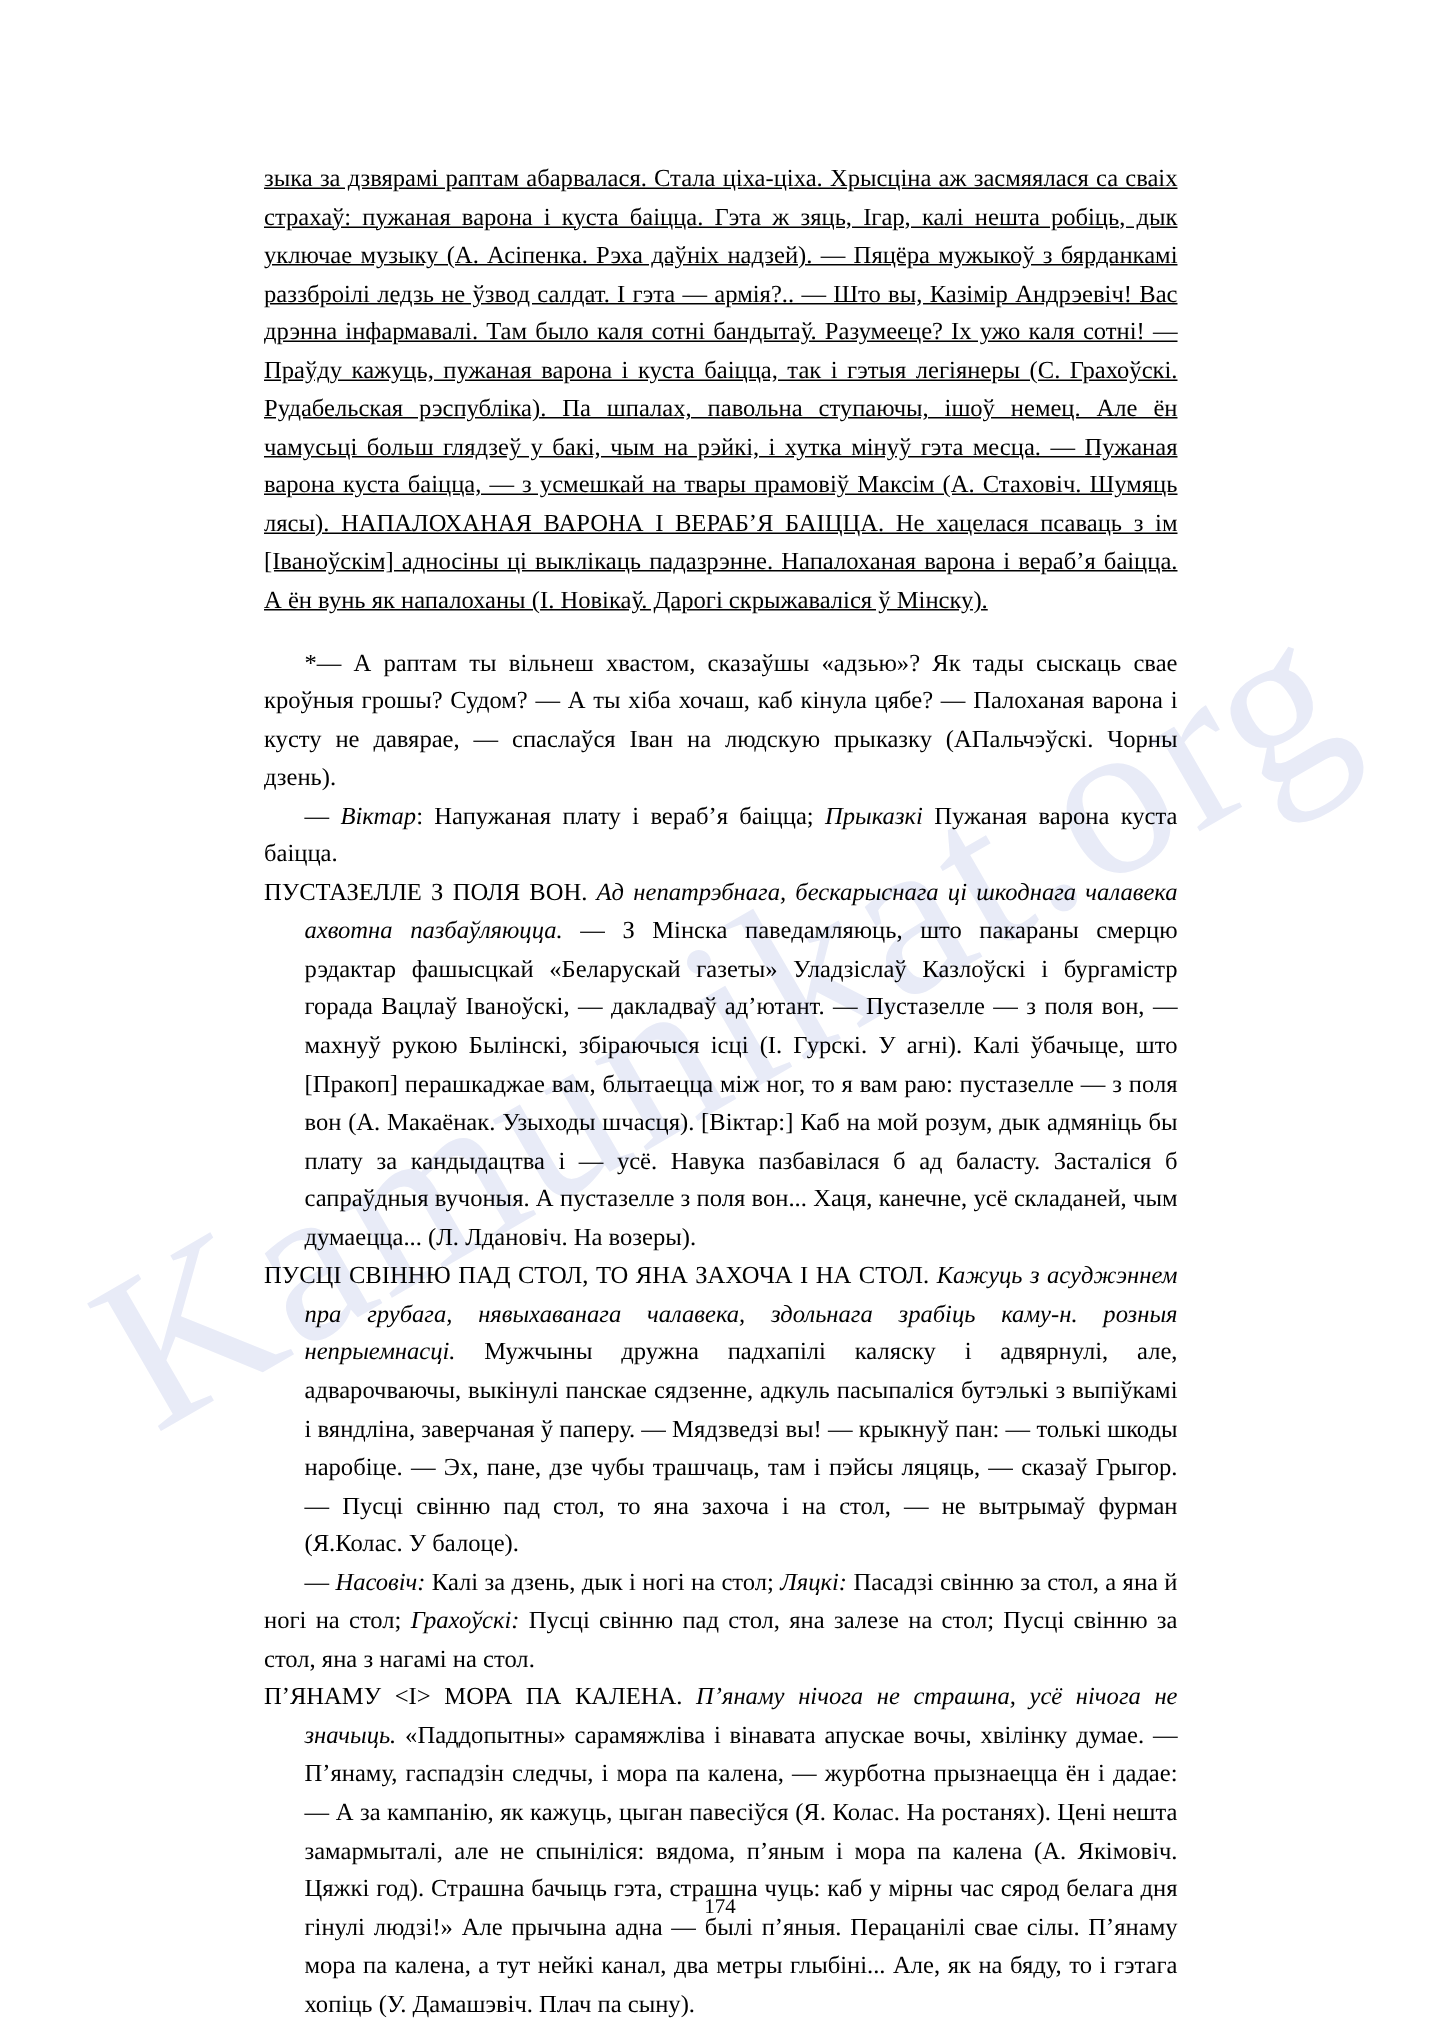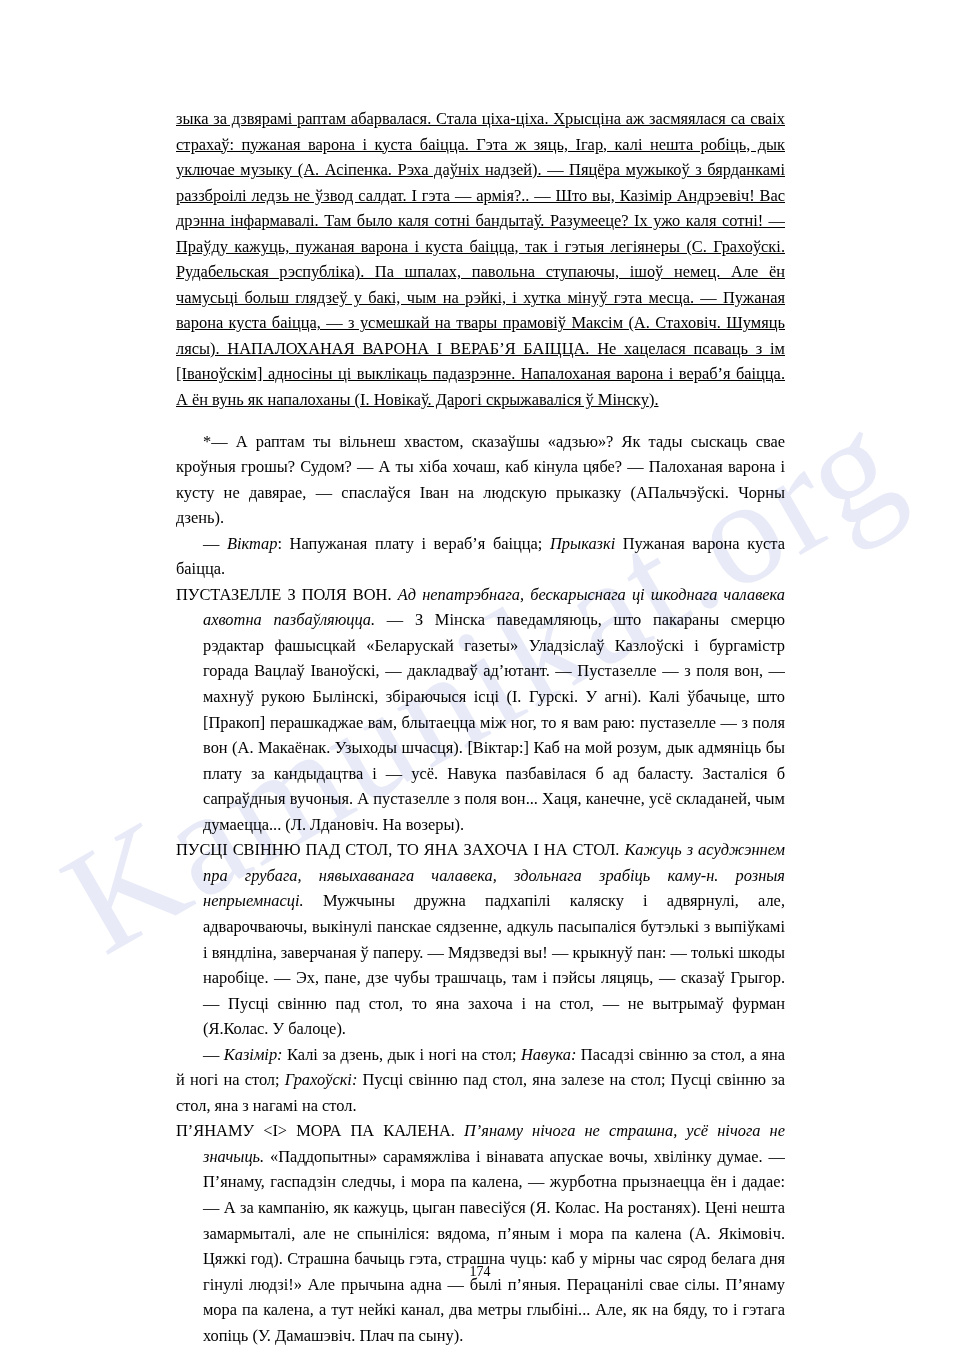--- a/index.html
+++ b/index.html
@@ -88,21 +88,21 @@
 
     <p class="star"><span>*— А раптам ты вільнеш хвастом, сказаўшы «адзью»? Як тады сыскаць свае кроўныя грошы? Судом? — А ты хіба хочаш, каб кінула цябе? — Палоханая варона і кусту не давярае, — спаслаўся Іван на людскую прыказку (АПальчэўскі. Чорны дзень).</span></p>
 
     <p class="note"><span>— </span><em>Віктар</em><span>: Напужаная плату і вераб’я баіцца; </span><em>Прыказкі</em><span> Пужаная варона куста баіцца.</span></p>
 
     <p class="entry"><span>ПУСТАЗЕЛЛЕ З ПОЛЯ ВОН. </span><em>Ад непатрэбнага, бескарыснага ці шкоднага чалавека ахвотна пазбаўляюцца.</em><span> — З Мінска паведамляюць, што пакараны смерцю рэдактар фашысцкай «Беларускай газеты» Уладзіслаў Казлоўскі і бургамістр горада Вацлаў Іваноўскі, — дакладваў ад’ютант. — Пустазелле — з поля вон, — махнуў рукою Былінскі, збіраючыся ісці (І. Гурскі. У агні). Калі ўбачыце, што [Пракоп] перашкаджае вам, блытаецца між ног, то я вам раю: пустазелле — з поля вон (А. Макаёнак. Узыходы шчасця). [Віктар:] Каб на мой розум, дык адмяніць бы плату за кандыдацтва і — усё. Навука пазбавілася б ад баласту. Засталіся б сапраўдныя вучоныя. А пустазелле з поля вон... Хаця, канечне, усё складаней, чым думаецца... (Л. Лдановіч. На возеры).</span></p>
 
 
     <p class="entry"><span>ПУСЦІ СВІННЮ ПАД СТОЛ, ТО ЯНА ЗАХОЧА І НА СТОЛ. </span><em>Кажуць з асуджэннем пра грубага, нявыхаванага чалавека, здольнага зрабіць каму-н. розныя непрыемнасці.</em><span> Мужчыны дружна падхапілі каляску і адвярнулі, але, адварочваючы, выкінулі панскае сядзенне, адкуль пасыпаліся бутэлькі з выпіўкамі і вяндліна, заверчаная ў паперу. — Мядзведзі вы! — крыкнуў пан: — толькі шкоды наробіце. — Эх, пане, дзе чубы трашчаць, там і пэйсы ляцяць, — сказаў Грыгор. — Пусці свінню пад стол, то яна захоча і на стол, — не вытрымаў фурман (Я.Колас. У балоце).</span></p>
 
-    <p class="note"><span>— </span><em>Казімір:</em><span> Калі за дзень, дык і ногі на стол; </span><em>Навука:</em><span> Пасадзі свінню за стол, а яна й ногі на стол; </span><em>Грахоўскі:</em><span> Пусці свінню пад стол, яна залезе на стол; Пусці свінню за стол, яна з нагамі на стол.</span></p>
+    <p class="note"><span>— </span><em>Насовіч:</em><span> Калі за дзень, дык і ногі на стол; </span><em>Ляцкі:</em><span> Пасадзі свінню за стол, а яна й ногі на стол; </span><em>Грахоўскі:</em><span> Пусці свінню пад стол, яна залезе на стол; Пусці свінню за стол, яна з нагамі на стол.</span></p>
 
     <p class="entry"><span>П’ЯНАМУ &lt;І&gt; МОРА ПА КАЛЕНА. </span><em>П’янаму нічога не страшна, усё нічога не значыць.</em><span> «Паддопытны» сарамяжліва і вінавата апускае вочы, хвілінку думае. — П’янаму, гаспадзін следчы, і мора па калена, — журботна прызнаецца ён і дадае: — А за кампанію, як кажуць, цыган павесіўся (Я. Колас. На ростанях). Цені нешта замармыталі, але не спыніліся: вядома, п’яным і мора па калена (А. Якімовіч. Цяжкі год). Страшна бачыць гэта, страшна чуць: каб у мірны час сярод белага дня гінулі людзі!» Але прычына адна — былі п’яныя. Перацанілі свае сілы. П’янаму мора па калена, а тут нейкі канал, два метры глыбіні... Але, як на бяду, то і гэтага хопіць (У. Дамашэвіч. Плач па сыну).</span></p>
 
   </div>
 
   <div id="folio">174</div>
 
 </div>
 
 </body></html>

